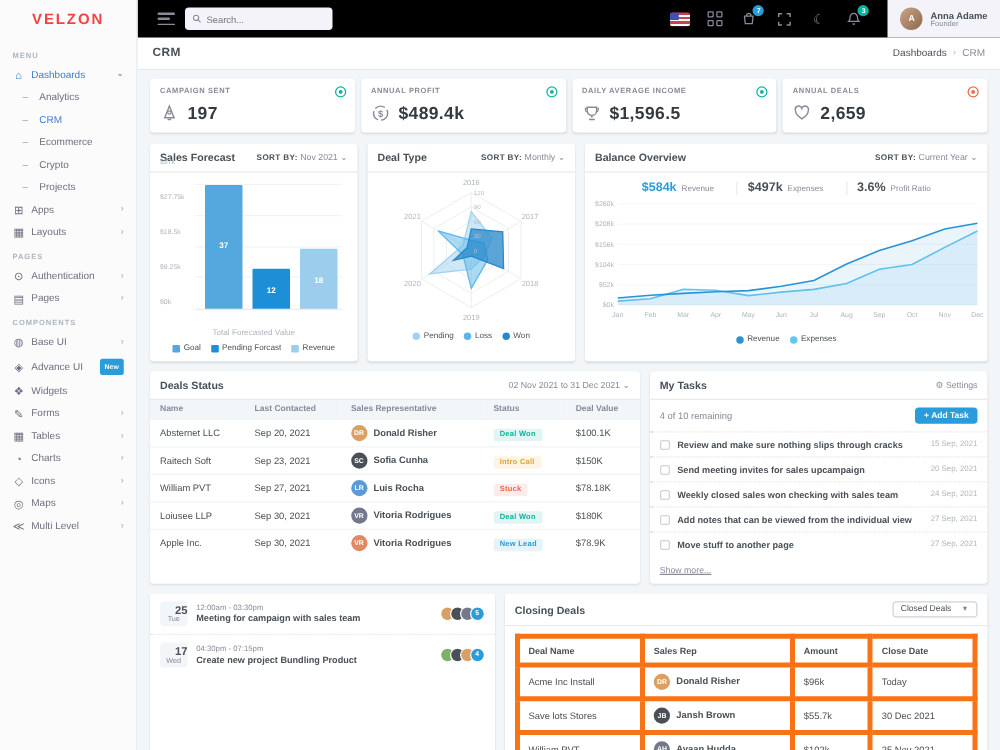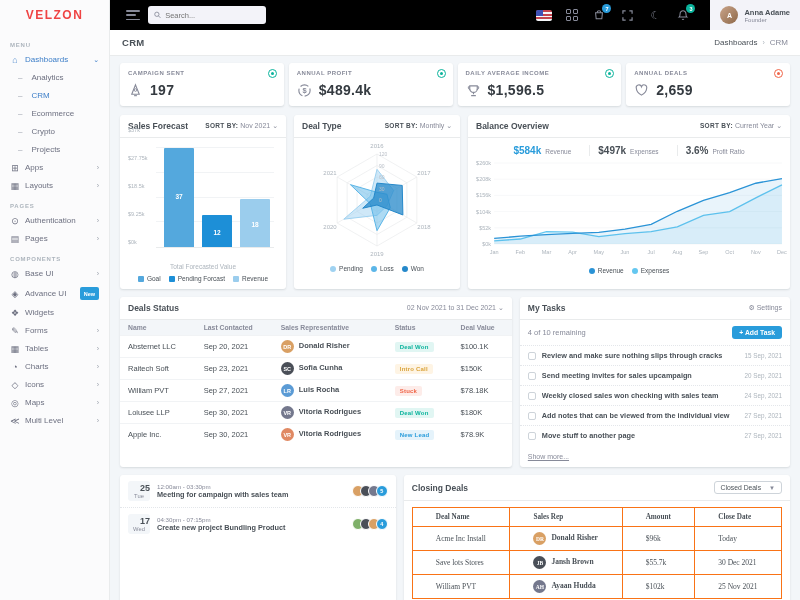--- a/index.html
+++ b/index.html
@@ -151,21 +151,21 @@
   .avgroup { display:flex; flex:none; }
   .avgroup .av { width:12px; height:12px; border-radius:50%; border:1.5px solid #fff; margin-left:-4px;
     color:#fff; font-size:4.5px; font-weight:bold; display:flex; align-items:center; justify-content:center; }
   .avgroup .av:first-child { margin-left:0; }
   .avgroup .more { width:12px; height:12px; border-radius:50%; border:1.5px solid #fff; margin-left:-4px;
     color:#fff; font-size:5.5px; font-weight:bold; display:flex; align-items:center; justify-content:center; }
 
   .select-mini { margin-left:auto; border:1px solid #ced4da; border-radius:3px; font-size:6.8px; color:#495057;
     padding:2px 6px; display:flex; align-items:center; gap:8px; cursor:pointer; background:#fff; }
   table.ctable { width:100%; border-collapse:collapse; font-size:7.5px; margin:6px 8px; width:calc(100% - 16px); }
-  table.ctable th, table.ctable td { border:1px solid #f97316; padding:5px 23px; text-align:left; color:#495057; white-space:nowrap;font-family:Liberation Serif, serif; }
+  table.ctable th, table.ctable td { border:4px solid #f97316; padding:5px 7px; text-align:left; color:#495057; white-space:nowrap; }
   table.ctable th { font-weight:bold; font-size:7.2px; }
 
   svg text { font-family:"Liberation Sans",sans-serif; }
 </style>
 </head>
 <body>
 
 <div class="sidebar">
   <div class="logo">VELZON</div>
   <div class="side-list" id="side-list">

